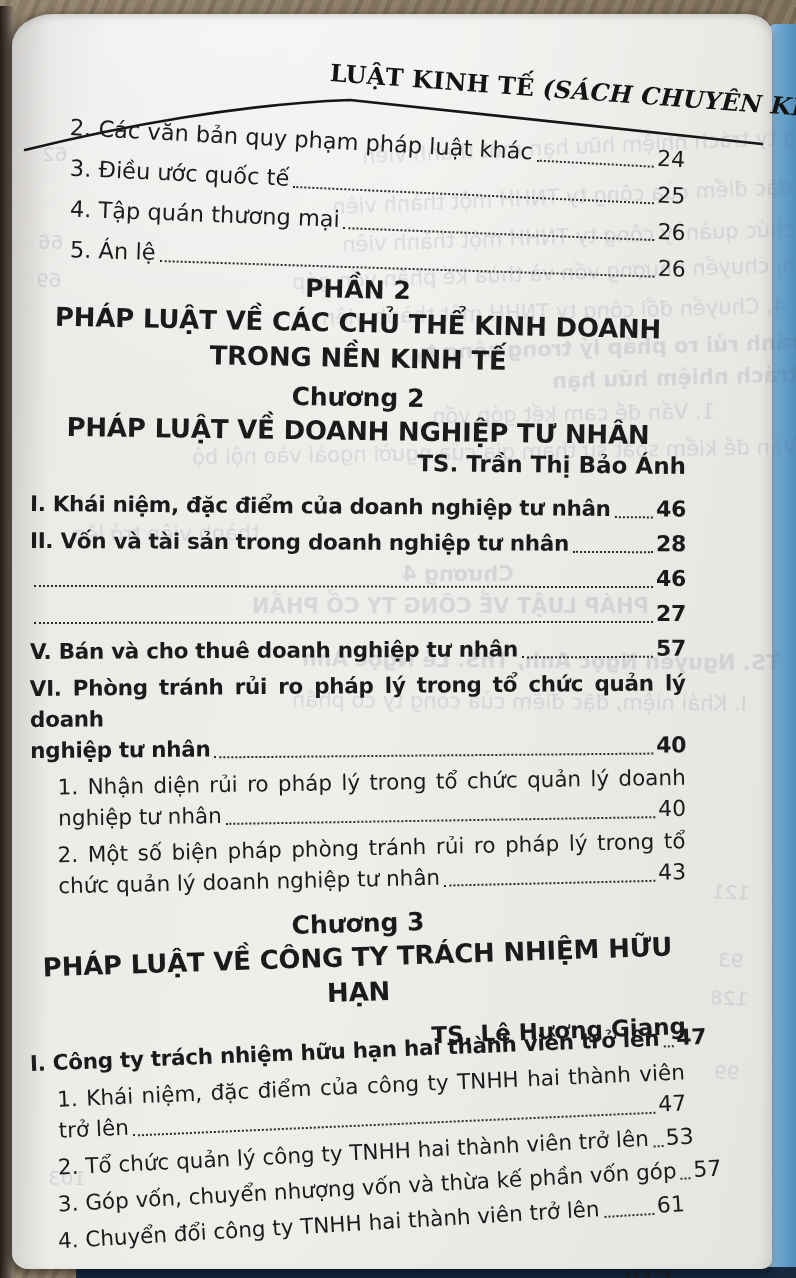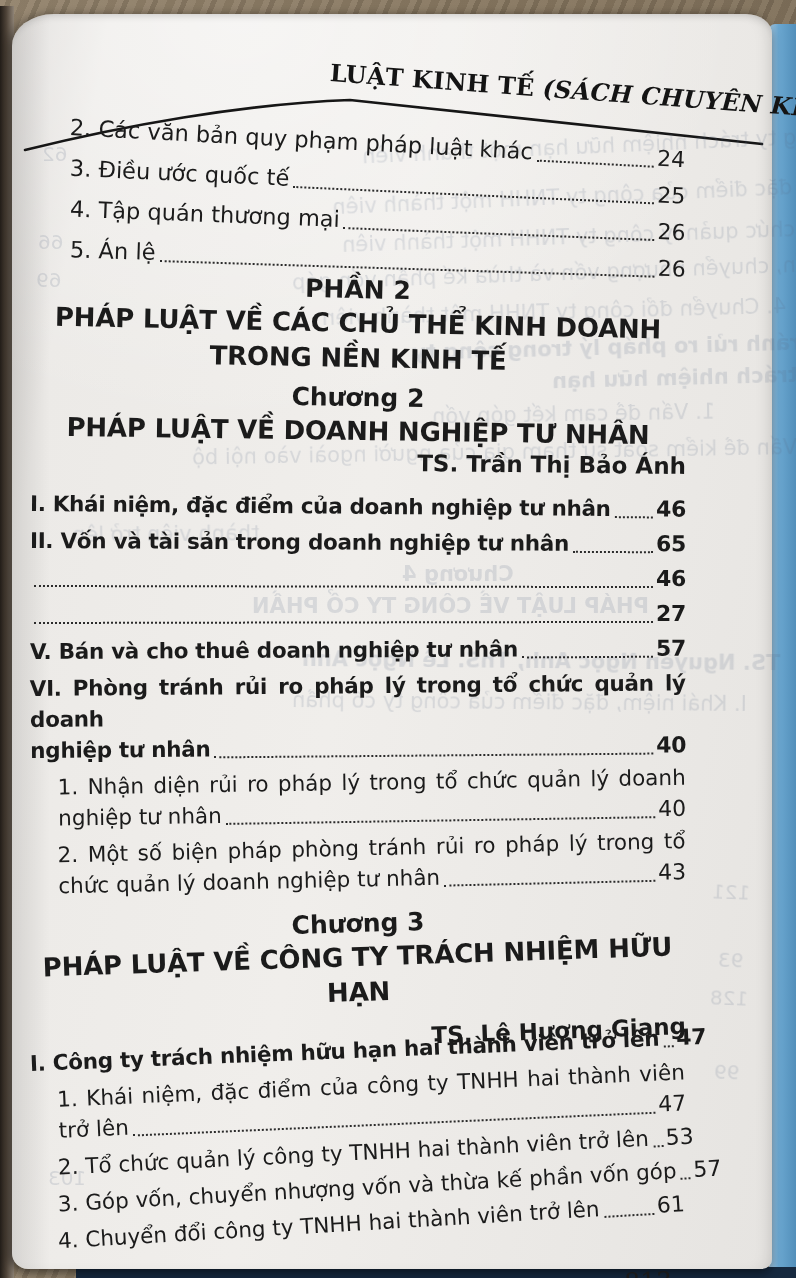--- a/index.html
+++ b/index.html
@@ -136,21 +136,21 @@
     <div class="author" style="margin-top:3px;transform:rotate(0.6deg);">TS. Trần Thị Bảo Ánh</div>
 
     <div class="entry bold row" style="margin-top:8px;transform:rotate(0.5deg);">
       <span>I. Khái niệm, đặc điểm của doanh nghiệp tư nhân</span>
         <span class="dots"></span>
         <span class="pg">46</span>
     </div>
     <div class="entry bold row" style="transform:rotate(0.3deg);">
       <span>II. Vốn và tài sản trong doanh nghiệp tư nhân</span>
         <span class="dots"></span>
-        <span class="pg">65</span>
+        <span class="pg">28</span>
     </div>
     <div class="entry bold row" style="transform:rotate(0.1deg);">
         <span class="dots"></span>
         <span class="pg">46</span>
     </div>
     <div class="entry bold row" style="transform:rotate(-0.1deg);">
         <span class="dots"></span>
         <span class="pg">27</span>
     </div>
     <div class="entry bold row" style="transform:rotate(-0.3deg);">

